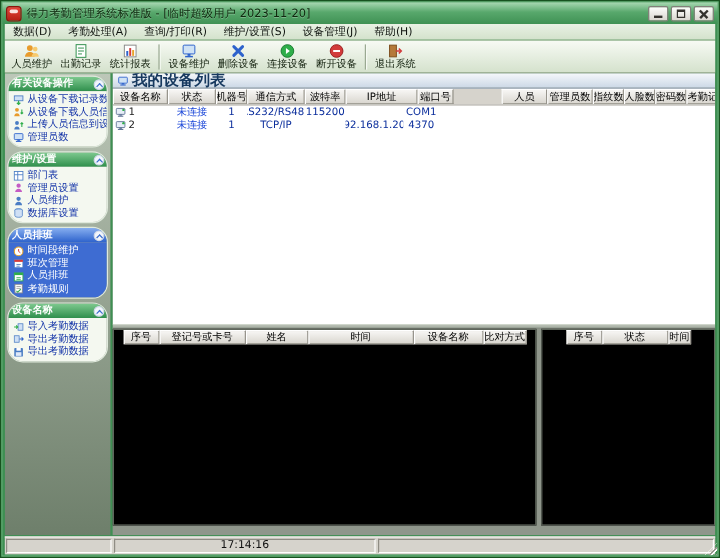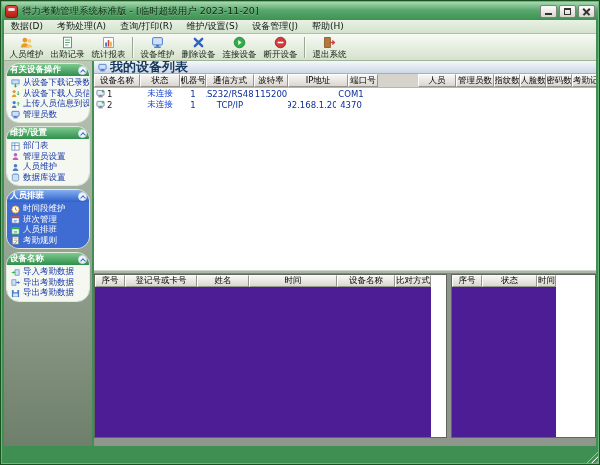--- a/index.html
+++ b/index.html
@@ -86,21 +86,21 @@
   .drow { height:11px; display:flex; align-items:center; cursor:pointer; }
   .dcell { font-size:8.5px; color:#0b2e9c; display:flex; align-items:center; justify-content:center;
     white-space:nowrap; overflow:hidden; flex:0 0 auto; height:100%; }
   .dcell.first { justify-content:flex-start; padding-left:2px; gap:2px; color:#1b1b1b; }
   .dcell.status { color:#1a46d8; }
 
   .splitter { height:4px; flex:0 0 auto; background:#aeb6aa;
     border-top:1px solid #cfd6cb; border-bottom:1px solid #7e877a; cursor:row-resize; }
 
   .bottom { height:172px; flex:0 0 auto; display:flex; gap:4px; padding:0 0 8px 0; background:#8f968b; }
-  .btable { background:#4c1d95; border:1px solid #5f675c; display:flex; flex-direction:row; overflow:hidden; }
+  .btable { background:#000000; border:1px solid #5f675c; display:flex; flex-direction:column; overflow:hidden;align-items:center; }
   .btable.left { flex:1; min-width:0; }
   .btable.right { width:145px; flex:0 0 auto; }
   .bhead { height:12px; flex:0 0 auto; display:flex; overflow:hidden; background:#d6d3cc; }
   .bbody { flex:1; background:#fff; }
 
   
   .statusbar { position:absolute; left:3px; right:3px; bottom:2px; height:15px;
     background:#d6d3cc; border-top:1px solid #eeede9; display:flex; align-items:stretch; padding:1px; gap:2px; }
   .seg { border:1px solid; border-color:#8f8c84 #ffffff #ffffff #8f8c84; background:#d6d3cc;
     display:flex; align-items:center; justify-content:center; font-size:9px; color:#111; }
@@ -498,14 +498,21 @@
               <div class="hcell" style="width: 30px;">序号</div>
               <div class="hcell" style="width: 55px;">状态</div>
               <div class="hcell" style="flex: 1 1 0%;">时间</div>
             </div>
           <div class="bbody"></div>
         </div>
       </div>
     </div>
   </div>
 
+  <div class="statusbar">
+    <div class="seg s1"></div>
+    <div class="seg s2">
+      <span>17:14:16</span>
+    </div>
+    <div class="seg s3"></div>
+  </div>
   <div class="grip"></div>
 </div>
 
 </body></html>

